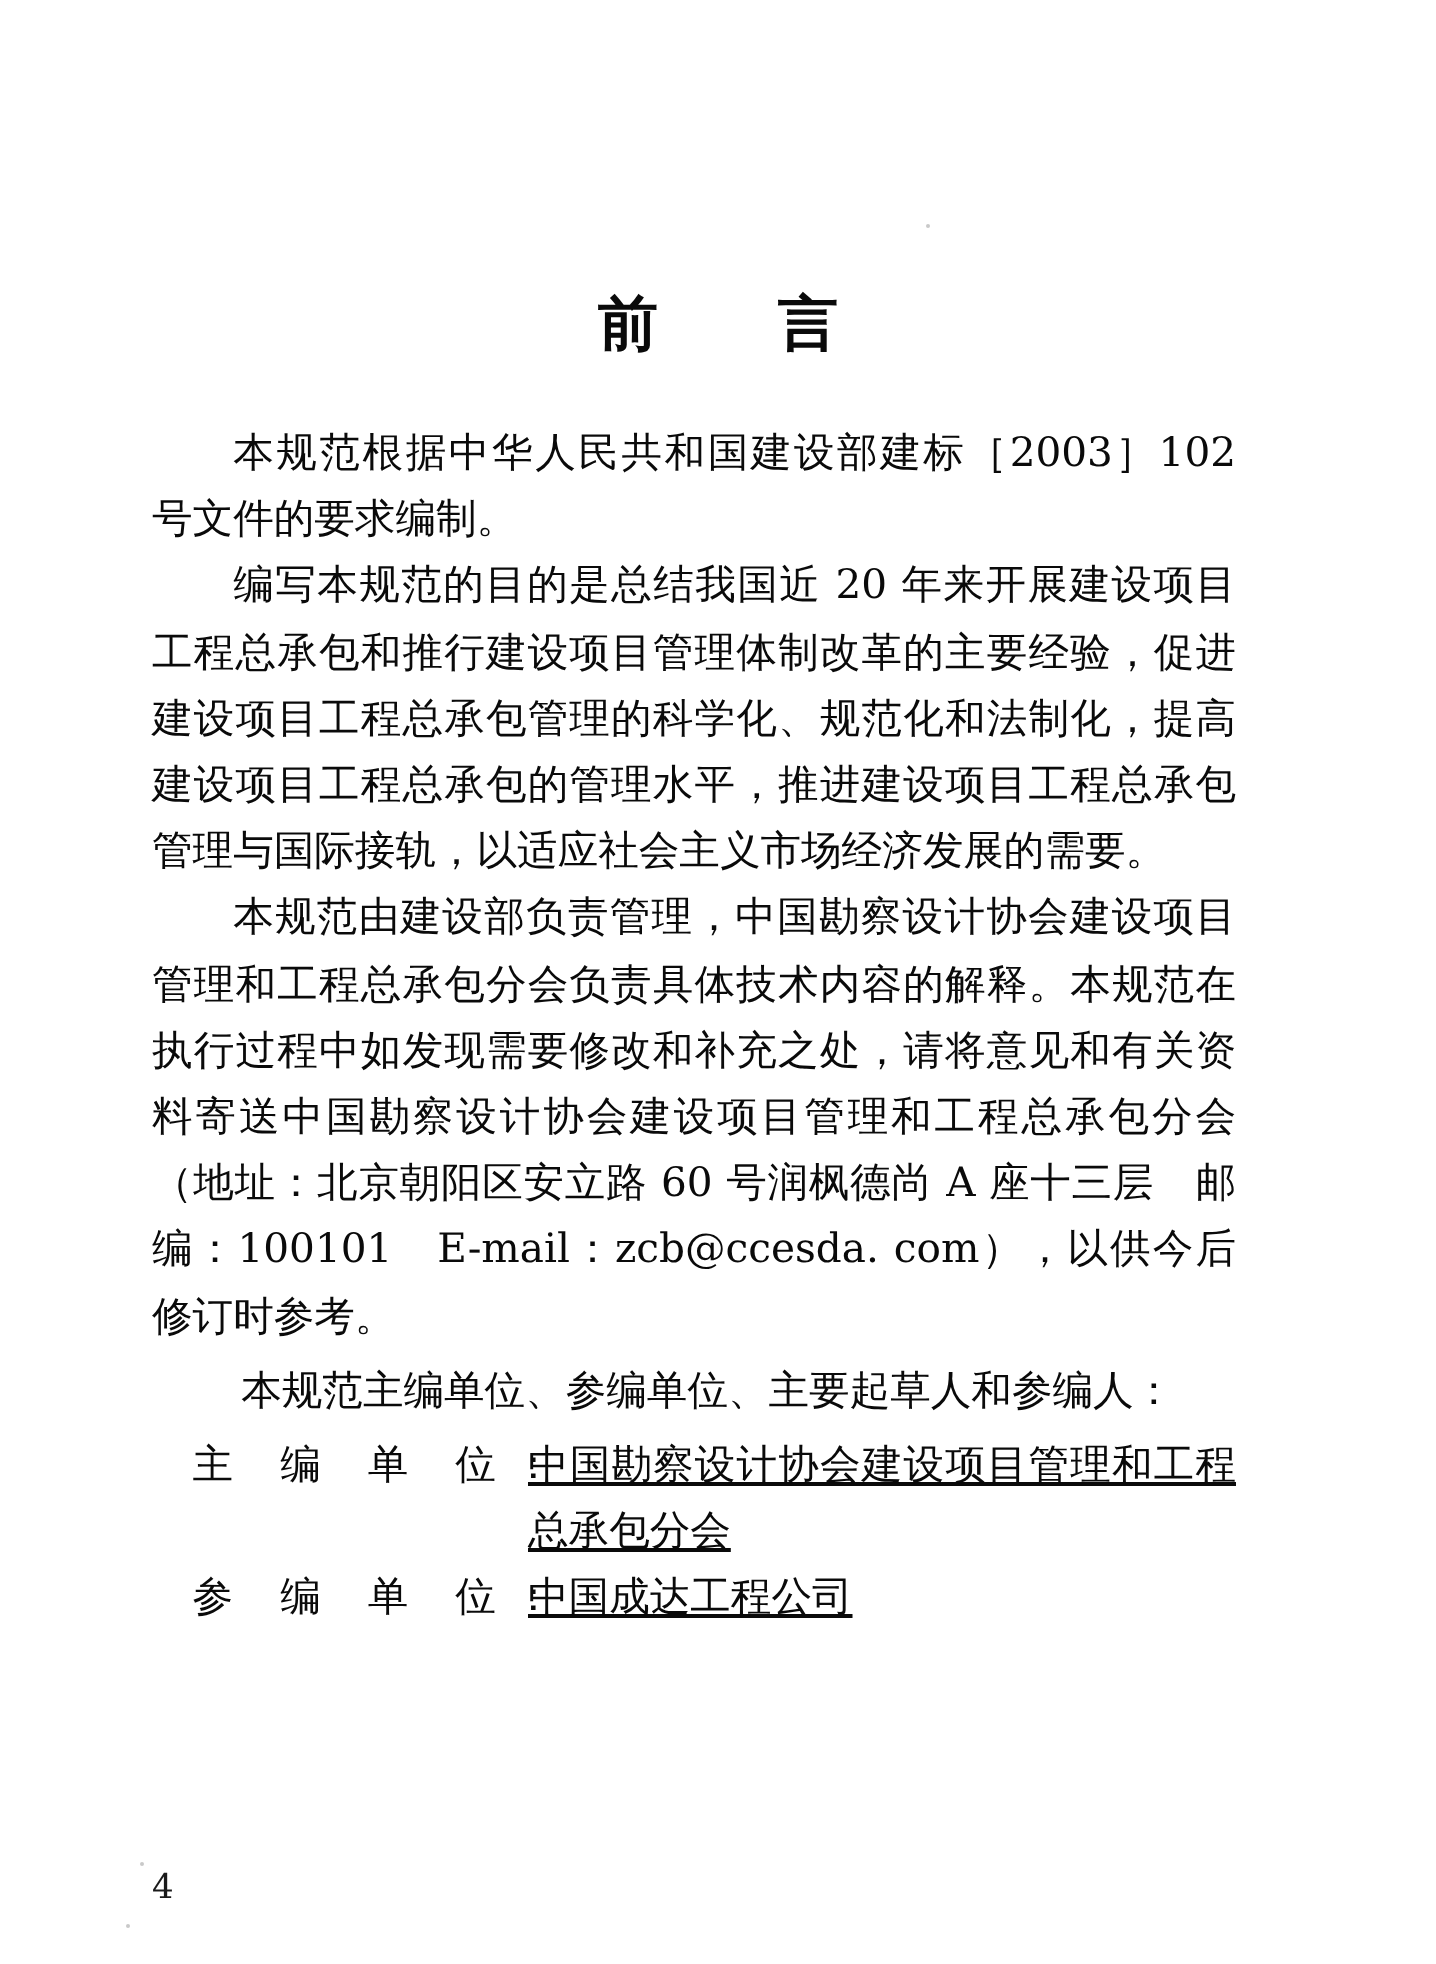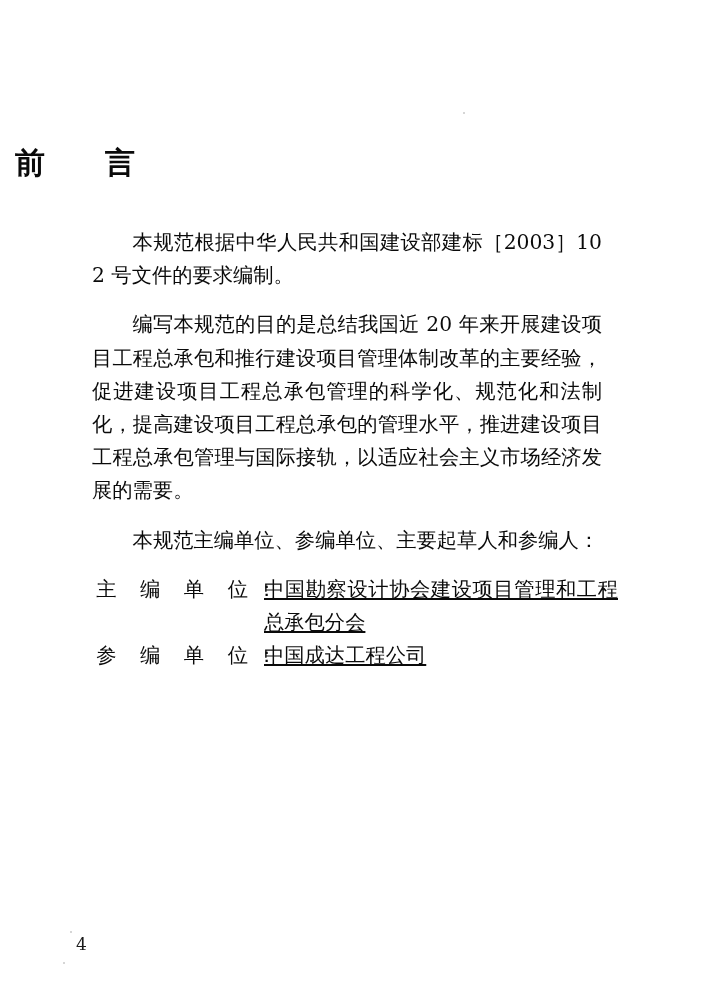--- a/index.html
+++ b/index.html
@@ -18,21 +18,21 @@
     color: #0a0a0a;
     -webkit-font-smoothing: none;
   }
 
   
   .doc-title {
     position: absolute;
     top: 126px;
     left: 0;
     width: 718px;
-    text-align: left;
+    text-align: center;
     font-size: 30px;
     font-weight: bold;
     letter-spacing: 0.50em;
     text-indent: 0.50em;
     line-height: 1.15;
     font-family: "DejaVu Serif", "Liberation Serif", serif;
   }
 
   
   .body-block {
@@ -40,33 +40,33 @@
     top: 210px;
     left: 76px;
     width: 542px;
     font-size: 20.3px;
     line-height: 33.2px;
     text-align: justify;
     text-justify: inter-character;
   }
 
   .para {
-    margin: 16px;
+    margin: 0;
     text-indent: 2em;
     text-align: justify;
     text-justify: inter-character;
     word-break: break-all;
   }
 
   
   .credits {
     margin: 0;
   }
   .credits-lead {
-    margin: 16px;
+    margin: 4px;
     text-indent: 2em;
     white-space: nowrap;
   }
   .credit-row {
     display: flex;
     align-items: flex-start;
     flex-wrap: nowrap;
     gap: 40px;
   }
   .credit-label {
@@ -116,20 +116,21 @@
   <div class="speckle" style="left:463px; top:112px;"></div>
   <div class="speckle" style="left:70px; top:931px;"></div>
   <div class="speckle" style="left:63px; top:962px;"></div>
 
   <h1 class="doc-title">前　言</h1>
 
   <div class="body-block">
 
     <p class="para">本规范根据中华人民共和国建设部建标［2003］102 号文件的要求编制。</p>
     <p class="para">编写本规范的目的是总结我国近 20 年来开展建设项目工程总承包和推行建设项目管理体制改革的主要经验，促进建设项目工程总承包管理的科学化、规范化和法制化，提高建设项目工程总承包的管理水平，推进建设项目工程总承包管理与国际接轨，以适应社会主义市场经济发展的需要。</p>
+    <p class="para">本规范由建设部负责管理，中国勘察设计协会建设项目管理和工程总承包分会负责具体技术内容的解释。本规范在执行过程中如发现需要修改和补充之处，请将意见和有关资料寄送中国勘察设计协会建设项目管理和工程总承包分会（地址：北京朝阳区安立路 60 号润枫德尚 A 座十三层　邮编：100101　E-mail：zcb@ccesda. com），以供今后修订时参考。</p>
 
     <div class="credits">
 
       <p class="credits-lead">本规范主编单位、参编单位、主要起草人和参编人：</p>
 
       <div class="credit-row">
         <span class="credit-label"><span class="lbl-chars">主 编 单 位</span><span class="lbl-colon">：</span></span>
         <span class="credit-value">中国勘察设计协会建设项目管理和工程总承包分会</span>
       </div>
 

